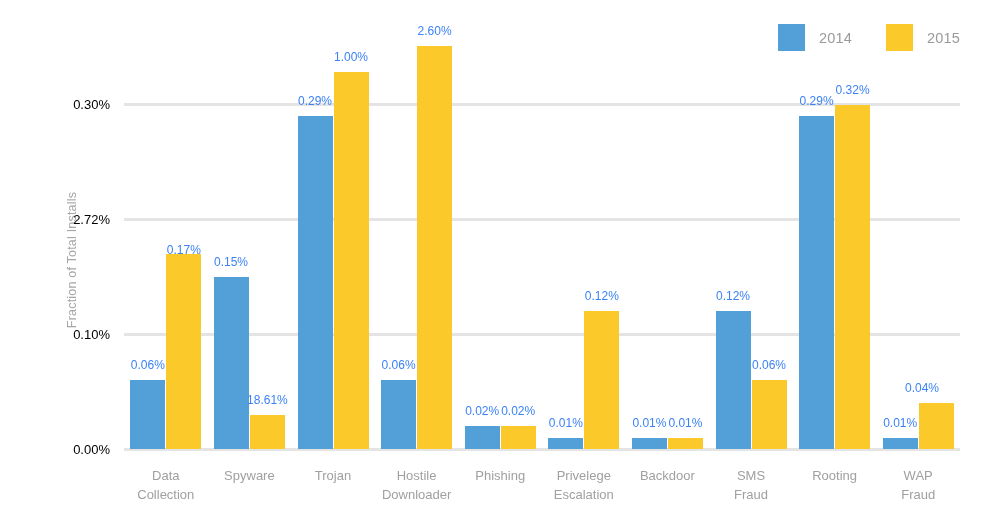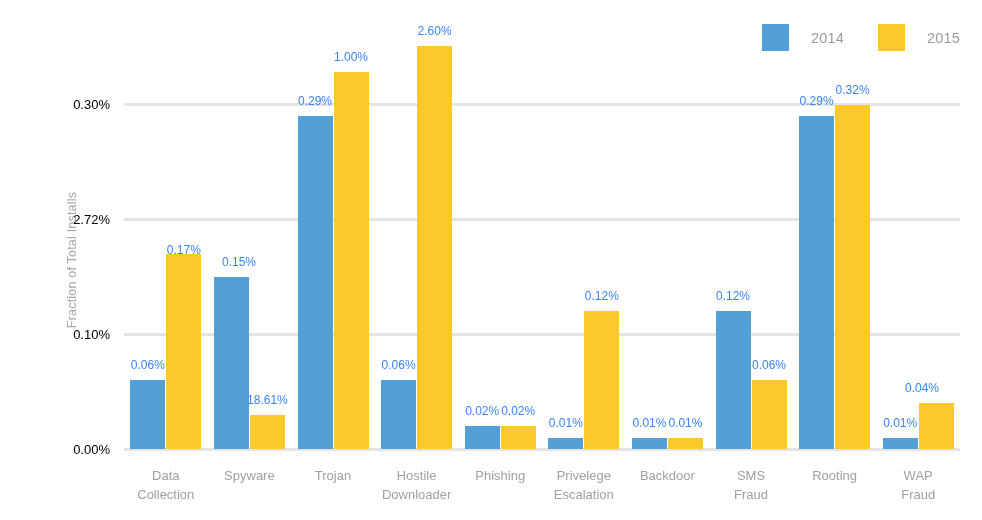--- a/index.html
+++ b/index.html
@@ -23,21 +23,21 @@
     position: absolute;
     top: 24px;
     right: 22px;
     display: flex;
     align-items: center;
     gap: 34px;
   }
   .legend-item {
     display: flex;
     align-items: center;
-    gap: 22px;
+    gap: 14px;
   }
   .legend-swatch {
     width: 27px;
     height: 27px;
   }
   .legend-label {
     font-size: 14.5px;
     color: #9a9a9a;
     letter-spacing: .2px;
   }
@@ -154,21 +154,21 @@
     </div>
 
   <div class="plot" id="plot">
       <div class="gridline" style="top: 448px;"></div>
       <div class="gridline" style="top: 333px;"></div>
       <div class="gridline" style="top: 218px;"></div>
       <div class="gridline" style="top: 103px;"></div>
       <div class="bar series-2014" title="0.06%" style="left: 6.3px; width: 35px; height: 69px; background: rgb(83, 159, 216);"></div>
       <div class="bar-label" style="left: 23.8px; top: 358px;">0.06%</div>
       <div class="bar series-2014" title="0.15%" style="left: 89.9px; width: 35px; height: 172.5px; background: rgb(83, 159, 216);"></div>
-      <div class="bar-label" style="left: 115px; top: 254.5px; text-align: center;">0.15%</div>
+      <div class="bar-label" style="left: 107px; top: 254.5px; text-align: center;">0.15%</div>
       <div class="bar series-2014" title="0.29%" style="left: 173.5px; width: 35px; height: 333.5px; background: rgb(83, 159, 216);"></div>
       <div class="bar-label" style="left: 191px; top: 93.5px;">0.29%</div>
       <div class="bar series-2014" title="0.06%" style="left: 257.1px; width: 35px; height: 69px; background: rgb(83, 159, 216);"></div>
       <div class="bar-label" style="left: 274.6px; top: 358px;">0.06%</div>
       <div class="bar series-2014" title="0.02%" style="left: 340.7px; width: 35px; height: 23px; background: rgb(83, 159, 216);"></div>
       <div class="bar-label" style="left: 358.2px; top: 404px;">0.02%</div>
       <div class="bar series-2014" title="0.01%" style="left: 424.3px; width: 35px; height: 11.5px; background: rgb(83, 159, 216);"></div>
       <div class="bar-label" style="left: 441.8px; top: 415.5px;">0.01%</div>
       <div class="bar series-2014" title="0.01%" style="left: 507.9px; width: 35px; height: 11.5px; background: rgb(83, 159, 216);"></div>
       <div class="bar-label" style="left: 525.4px; top: 415.5px;">0.01%</div>

